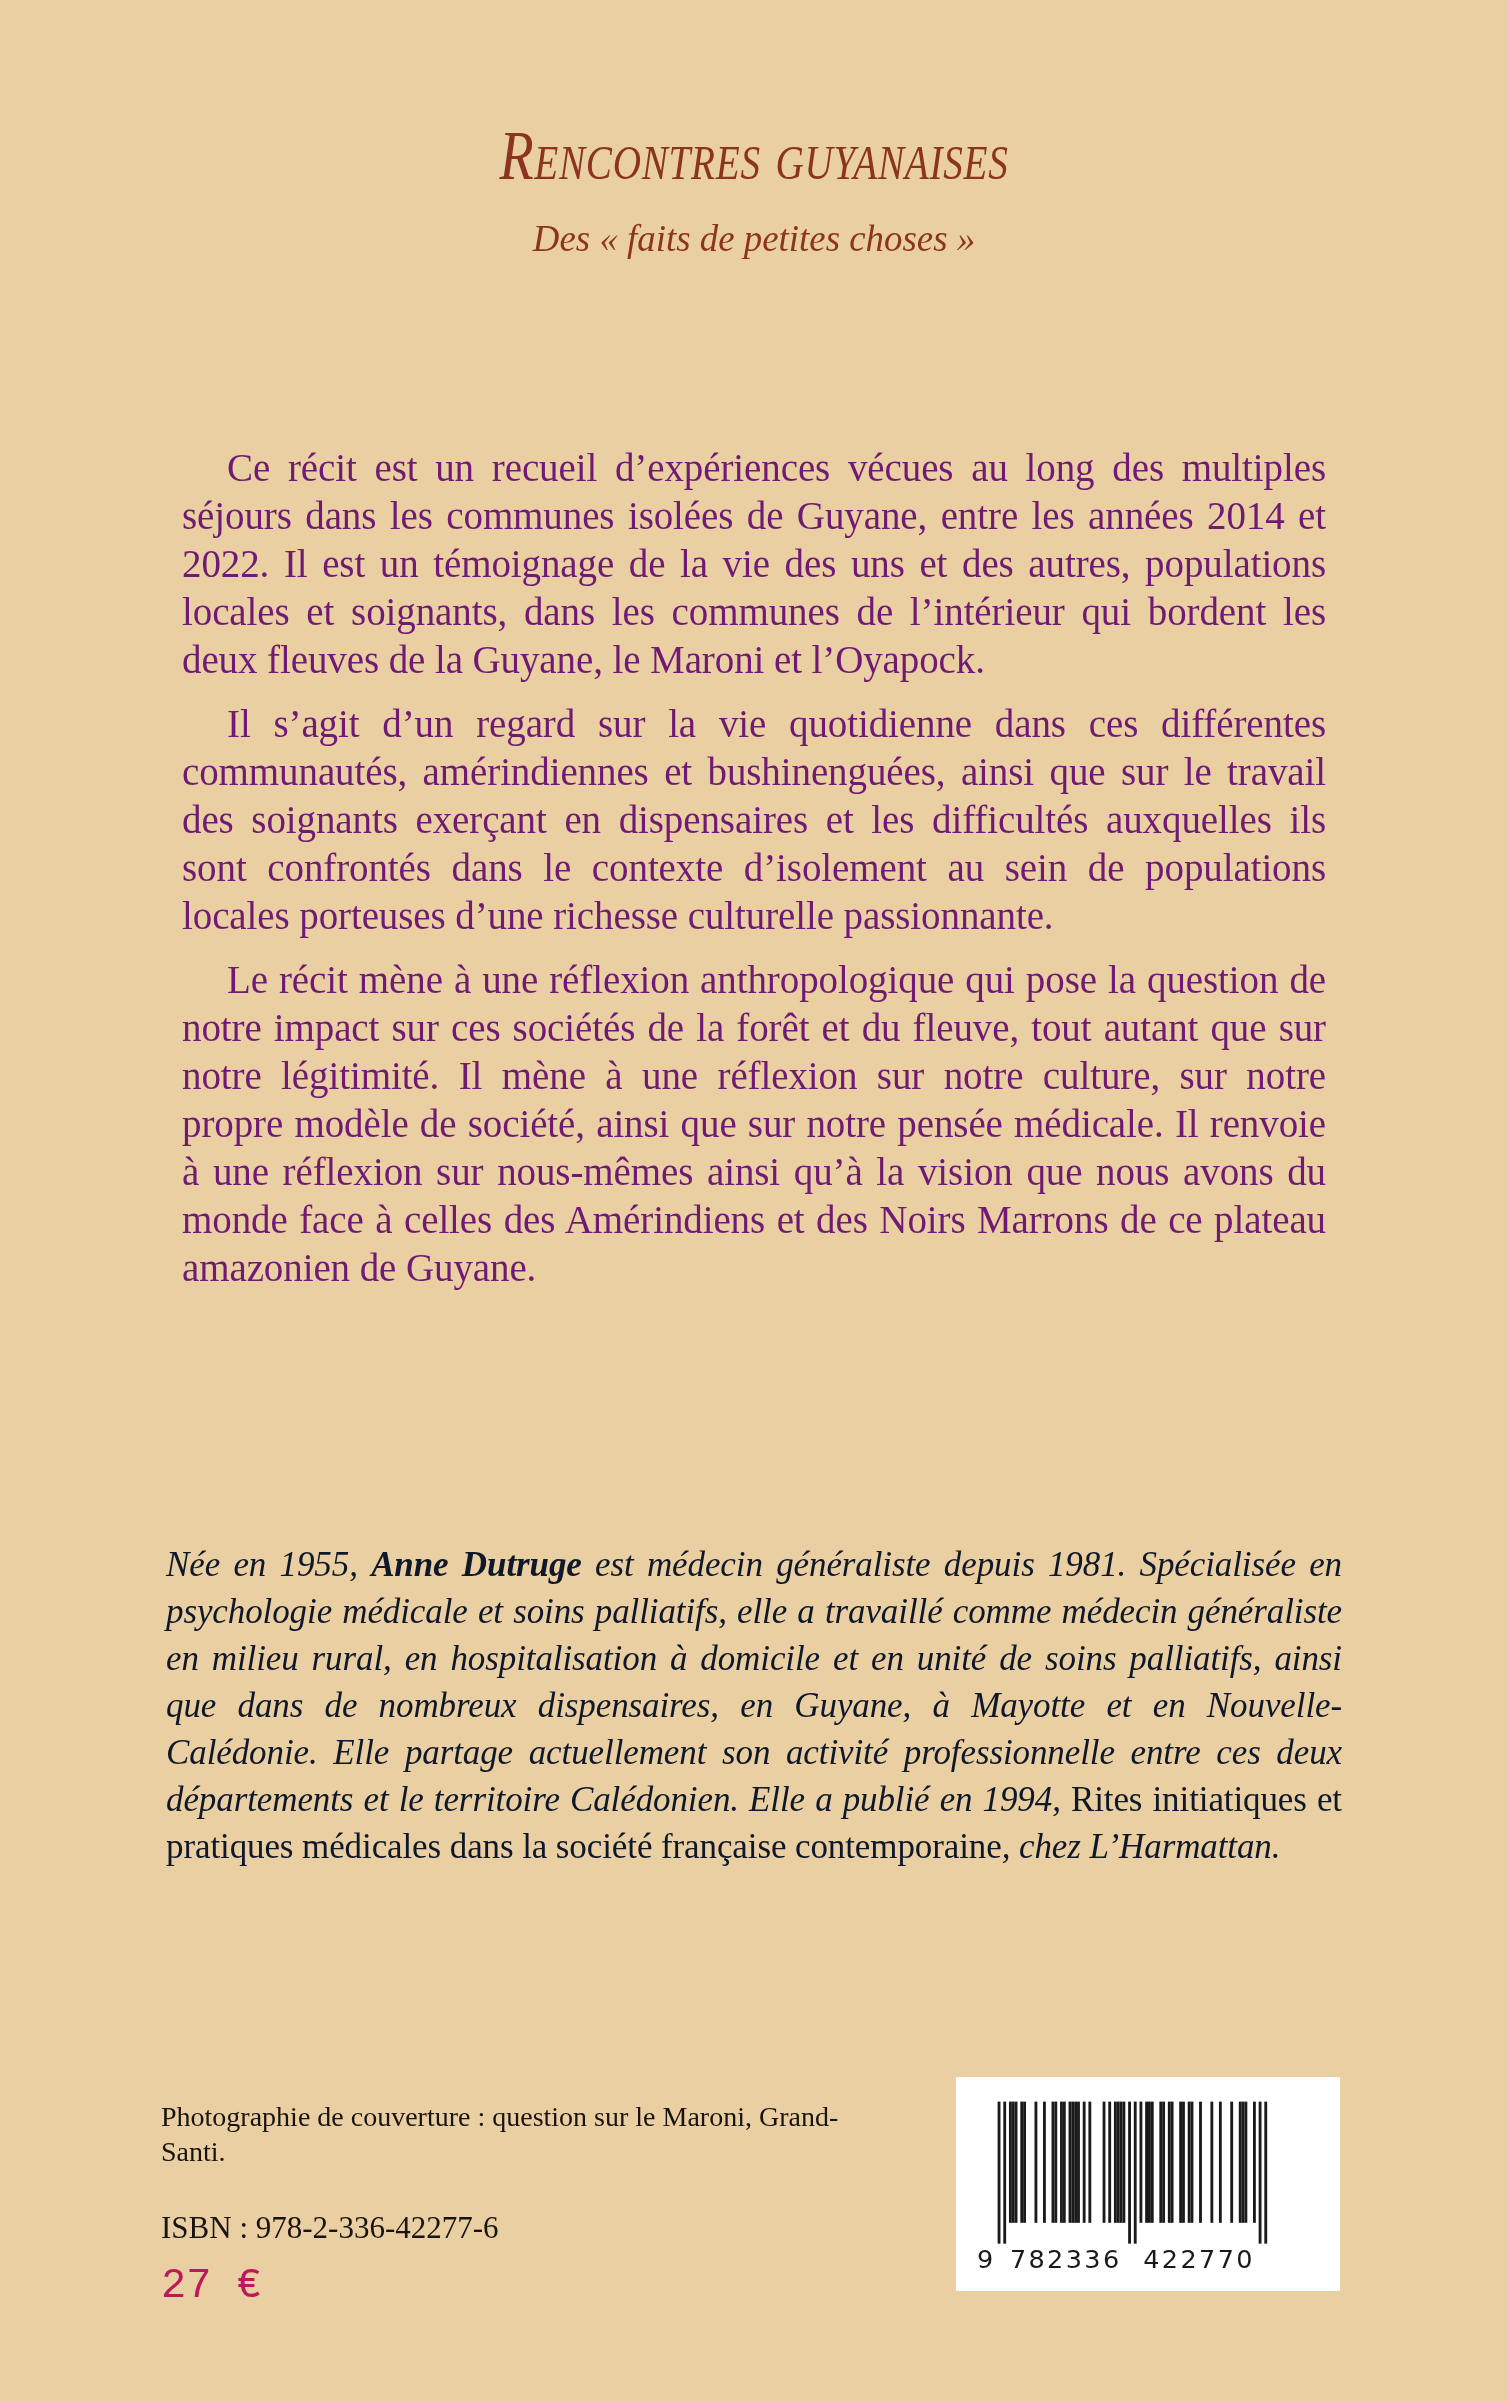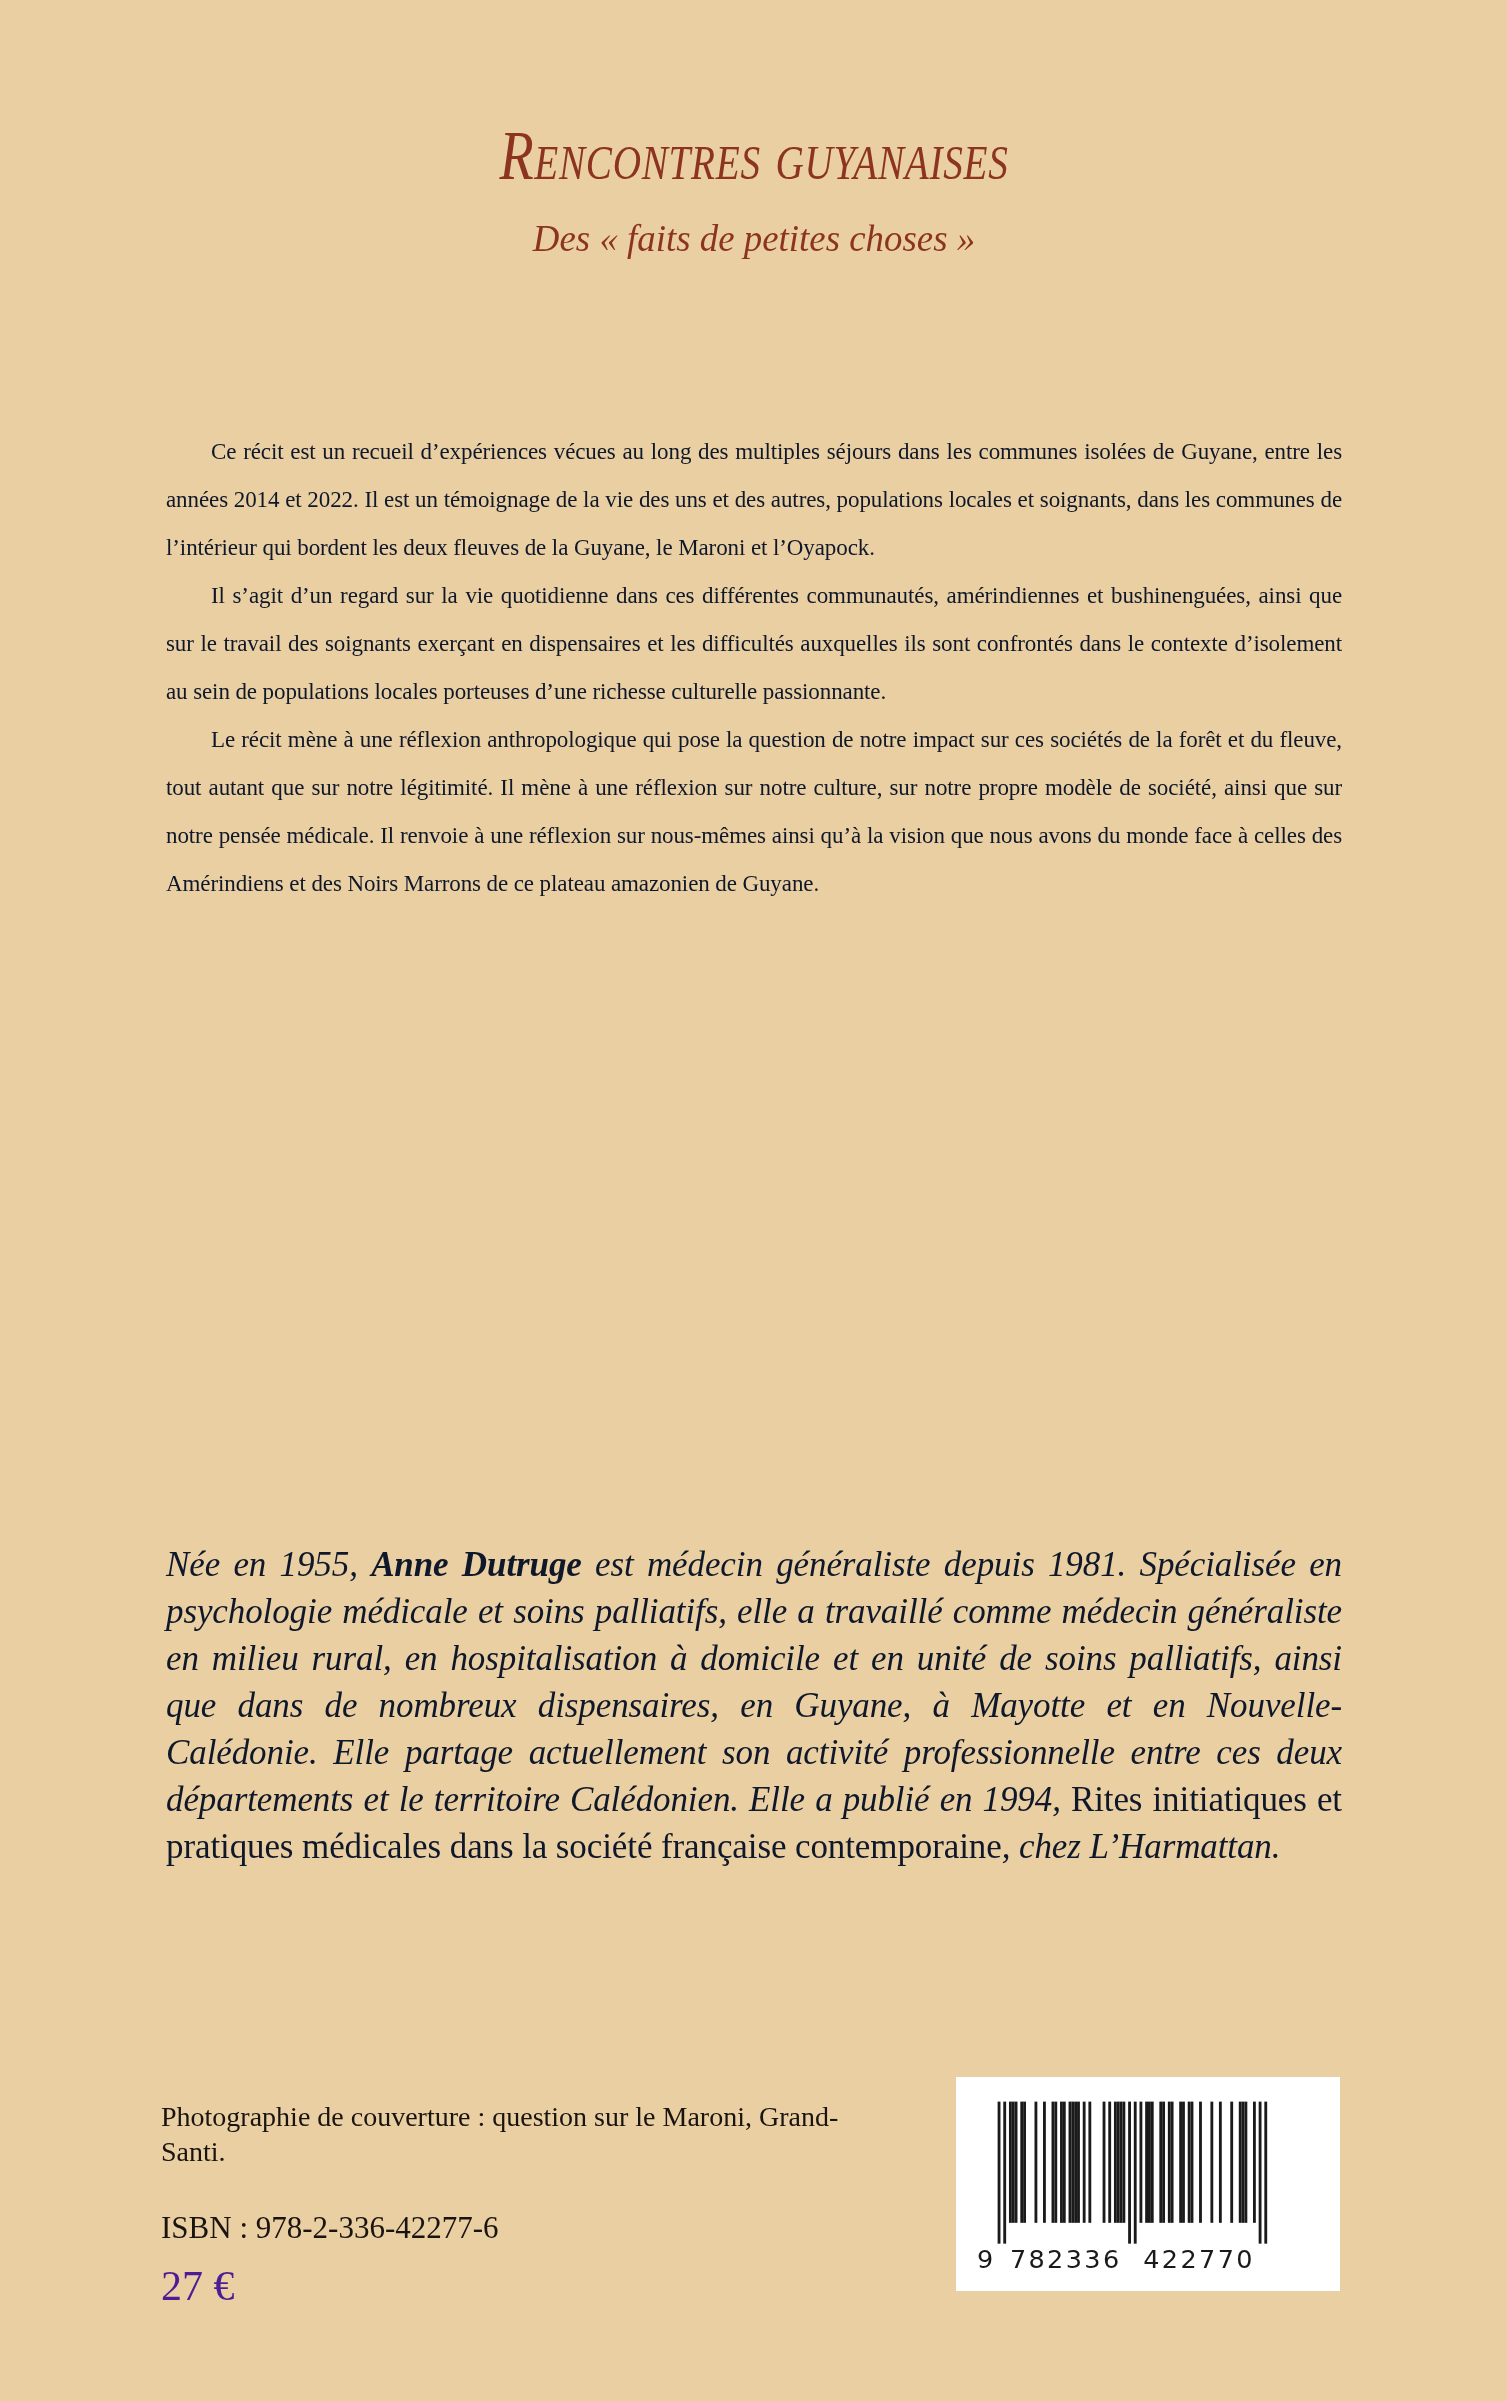--- a/index.html
+++ b/index.html
@@ -57,27 +57,27 @@
   }
 
   
   .blurb {
     position: absolute;
     top: 428px;
     left: 166px;
     width: 1176px;
   }
   .blurb p {
-    margin: 0;
-    font-family: "Liberation Serif", "DejaVu Serif", serif;
-    font-size: 23px;
+    margin: 16px;
+    font-family: "Liberation Serif", "DejaVu Serif", serif;
+    font-size: 39px;
     line-height: 48px;
     text-align: justify;
     text-indent: 45px;
-    color: #0f172a;
+    color: #701a75;
     letter-spacing: -0.1px;
     -webkit-font-smoothing: antialiased;
   }
   .blurb p + p {
     margin-top: 0px;
   }
 
   
   .bio {
     position: absolute;
@@ -119,24 +119,24 @@
   }
   .isbn {
     margin-top: 40px;
     font-family: "Liberation Serif", "DejaVu Serif", serif;
     font-size: 31px;
     line-height: 38px;
     color: #1a1411;
   }
   .price {
     margin-top: 15px;
-    font-family: Liberation Serif, serif;
+    font-family: Liberation Mono, monospace;
     font-size: 42px;
     line-height: 49px;
-    color: #4c1d95;
+    color: #be185d;
   }
 
   
   .barcode-box {
     position: absolute;
     left: 956px;
     top: 2077px;
     width: 384px;
     height: 214px;
     background: #ffffff;

